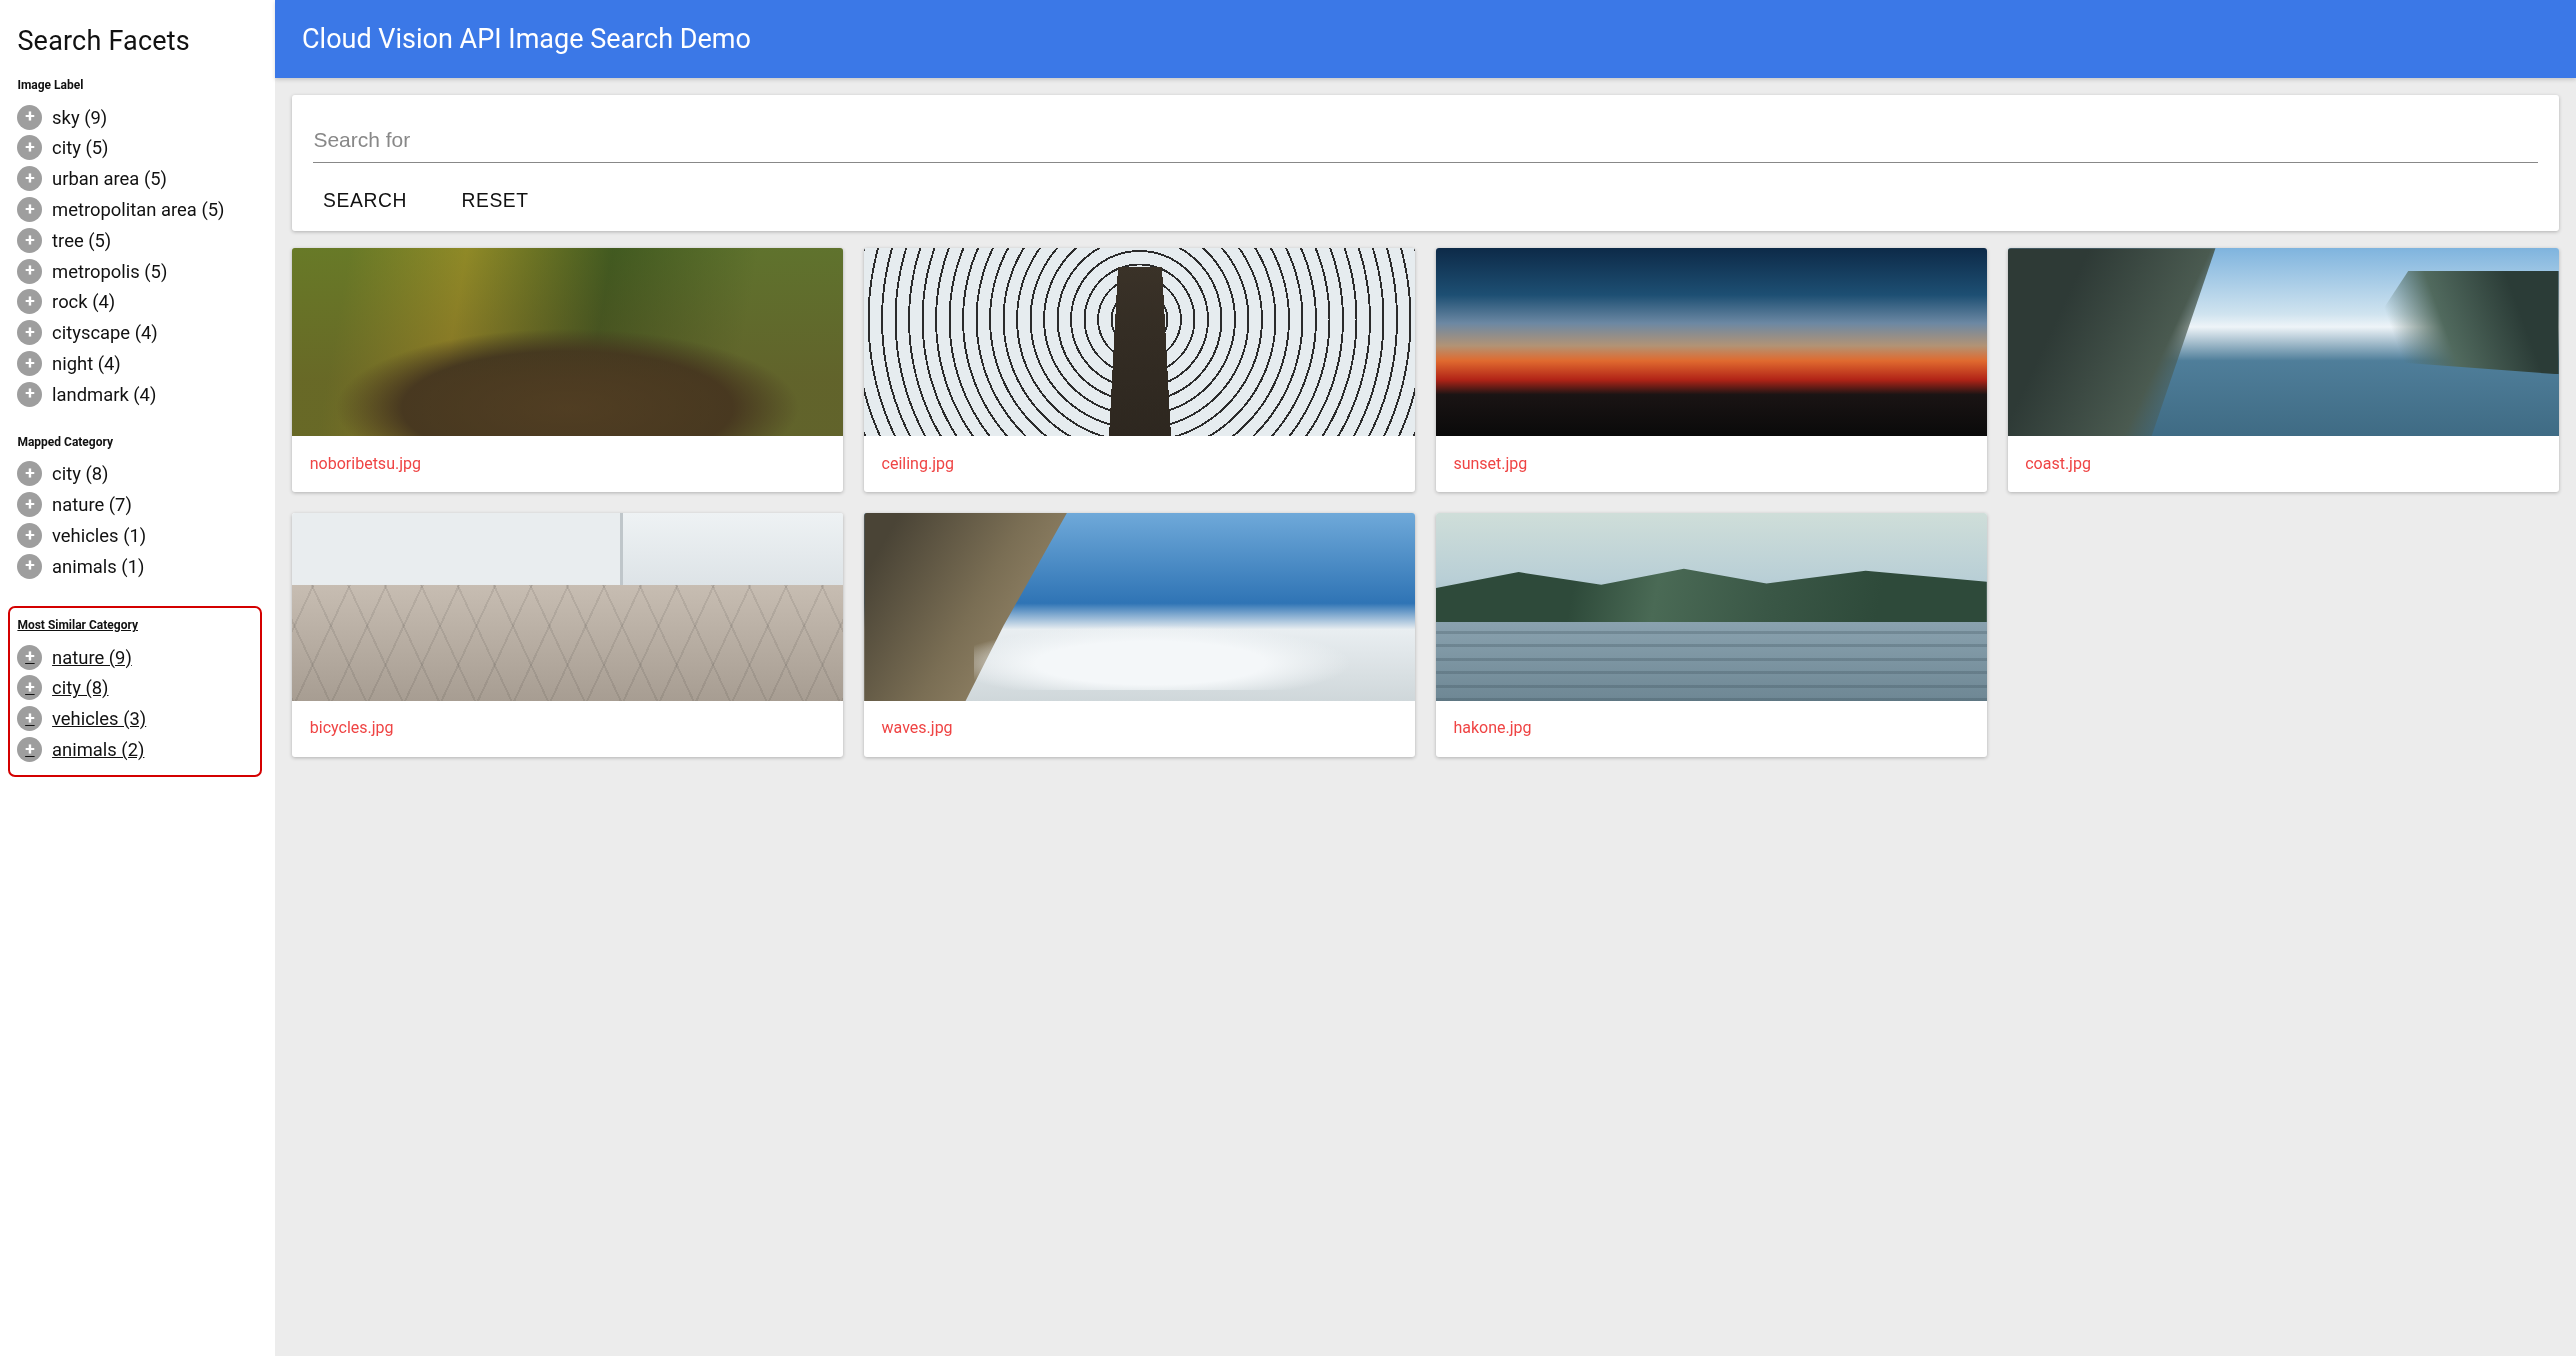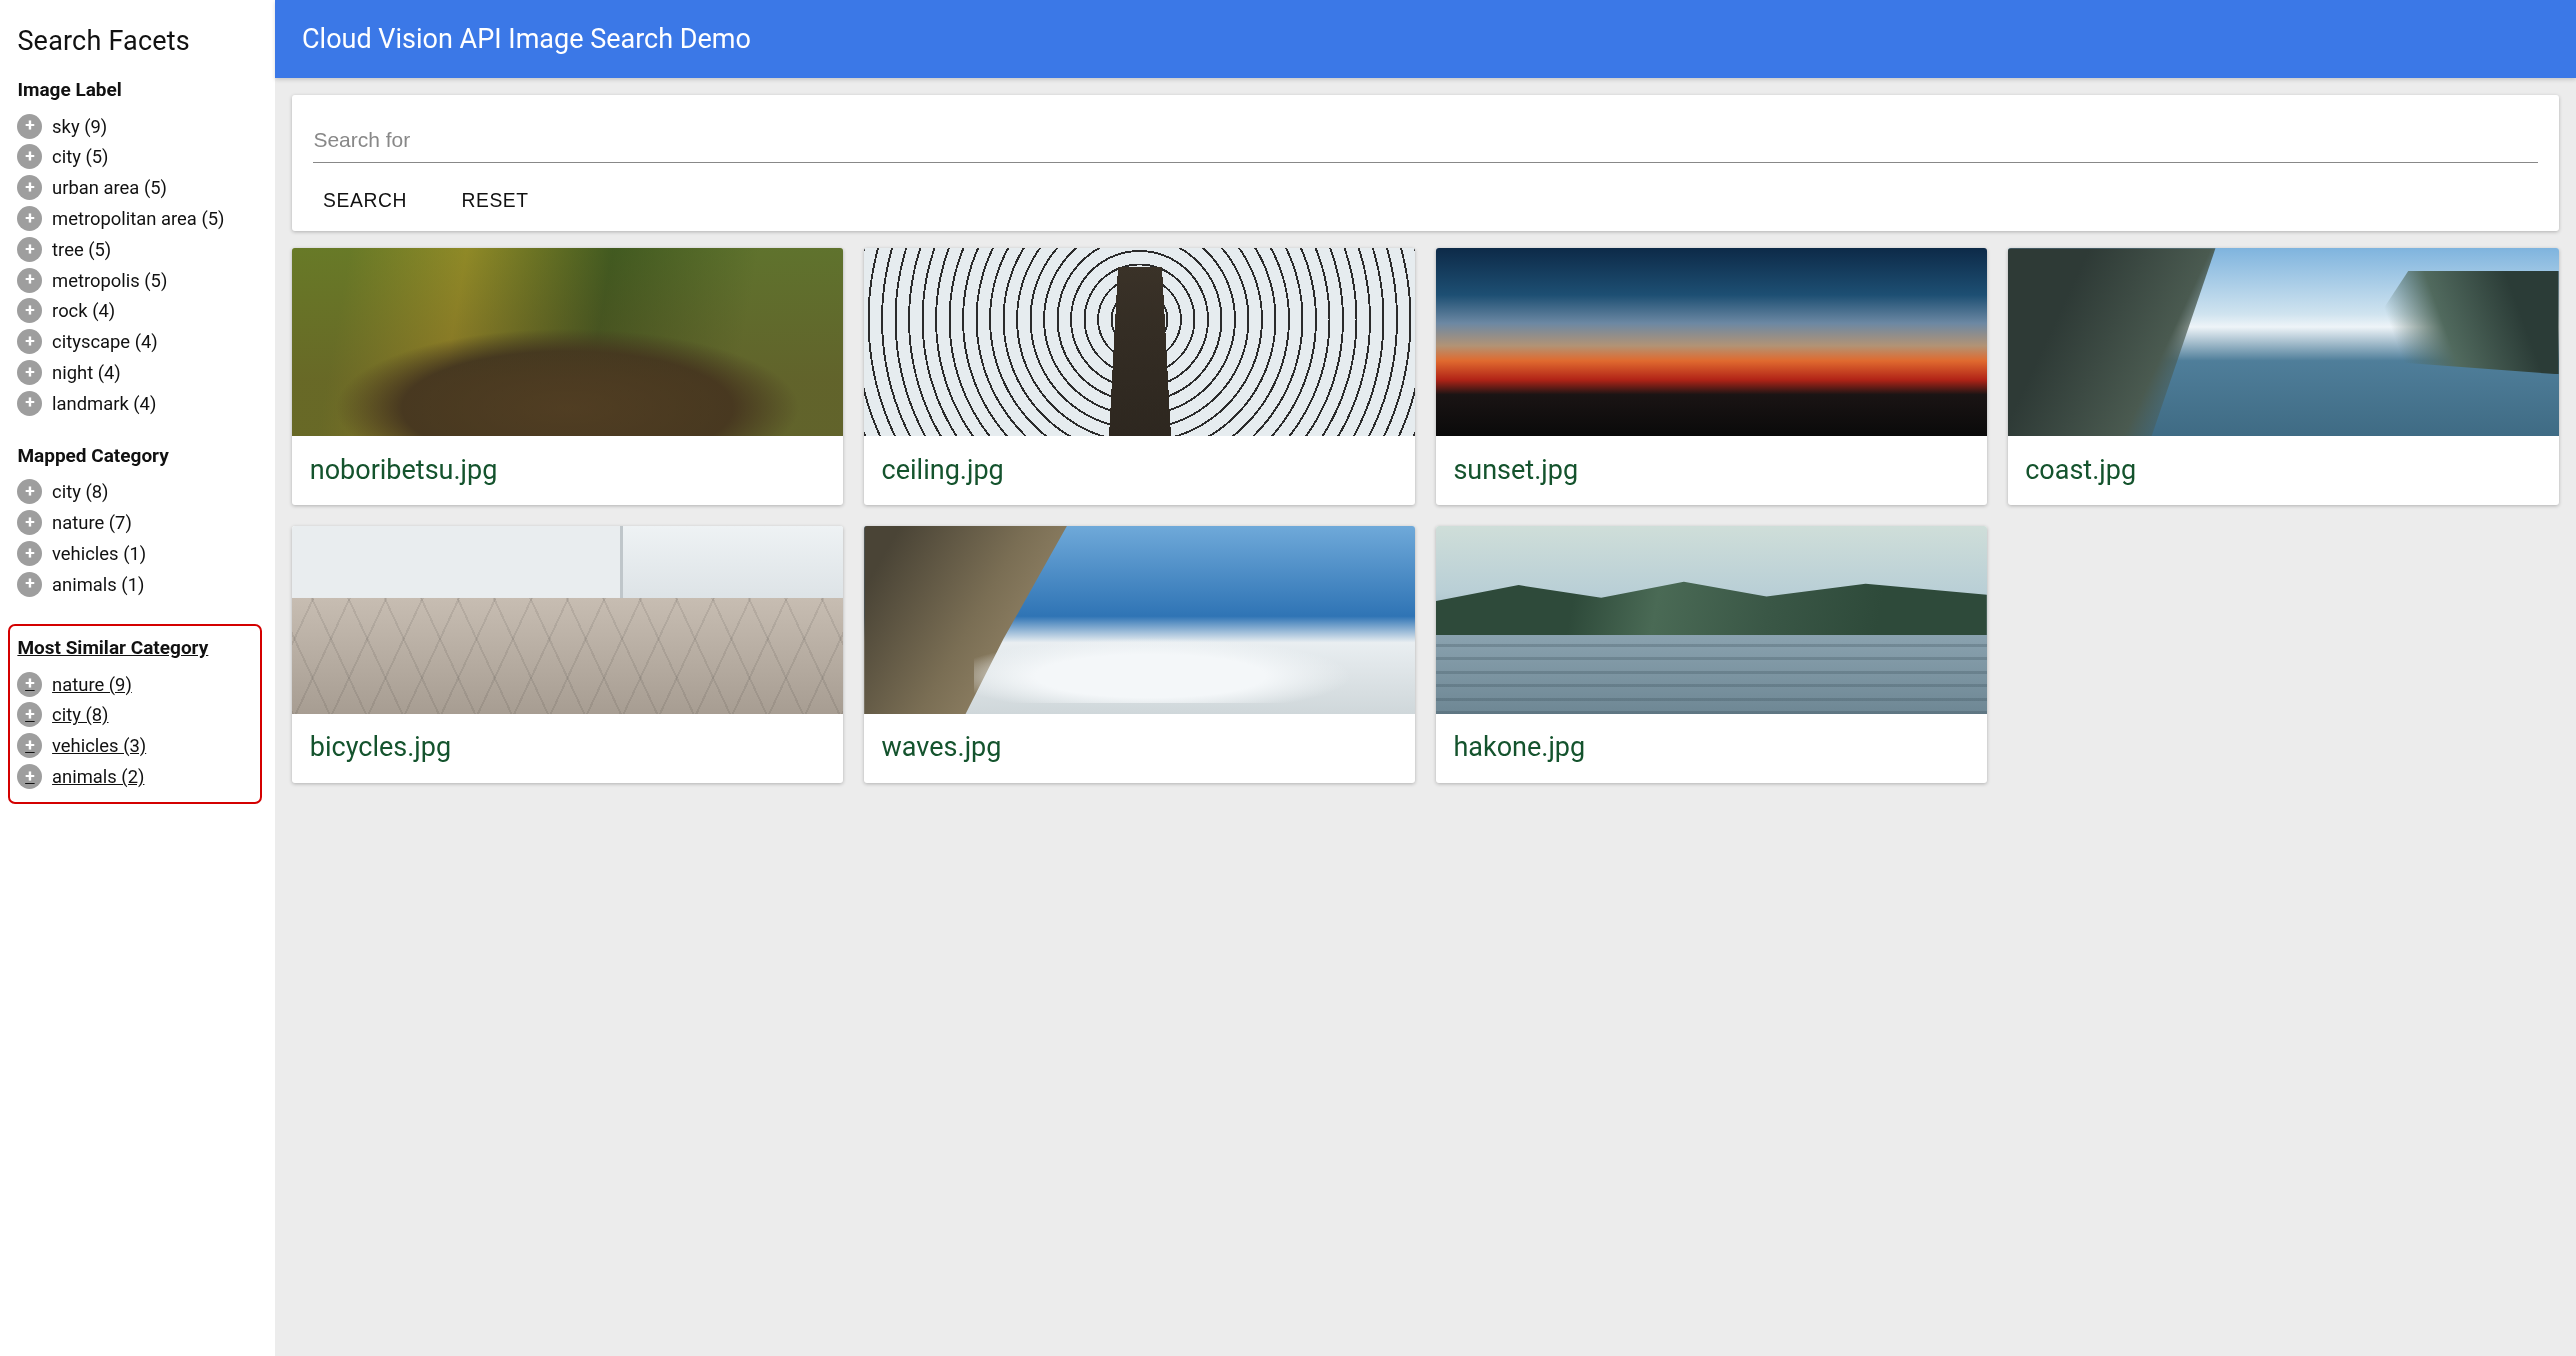--- a/index.html
+++ b/index.html
@@ -1,36 +1,36 @@
 <!DOCTYPE html>
 <html><head>
 <meta charset="utf-8">
 <style>
   * { box-sizing: border-box; margin: 0; padding: 0; }
   html, body { width: 100%; height: 100%; font-family: Roboto, "Helvetica Neue", Arial, sans-serif; background: #ececec; color: #111; }
   .app { display: flex; min-height: 100%; justify-content: center; }
   .sidebar { width: 275px; background: #fff; padding: 17.4px 17.4px 23px 17.4px; flex-shrink: 0; }
   .sidebar-title { font-size: 27px; font-weight: 400; margin: 7.7px 0 21px 0; letter-spacing: 0.2px; }
   .facet-group { margin-bottom: 25px; }
-  .facet-group-title { font-size: 19px; font-weight: 700; margin-bottom: 9.7px; }
+  .facet-group-title { font-size: 12px; font-weight: 700; margin-bottom: 9.7px; }
   .facet-item { display: flex; align-items: center; gap: 9.7px; padding: 2.9px 0; cursor: pointer; font-size: 18.4px; }
   .plus-btn { width: 25px; height: 25px; border-radius: 50%; background: #9e9e9e; color: #fff; display: inline-flex; align-items: center; justify-content: center; font-size: 17.4px; font-weight: 700; flex-shrink: 0; line-height: 1; }
   .highlight-box { border: 2.9px solid #d40000; border-radius: 7px; padding: 5.8px 7.7px 9.7px 7.7px; margin-left: -9.7px; margin-right: -3.9px; text-decoration: underline; }
   .highlight-box .facet-group-title { margin-top: 3.9px; }
   .main { flex: 1; display: flex; flex-direction: column; background: #ececec; }
   .topbar { background: #3b78e7; color: #fff; padding: 23px 27px; font-size: 27px; font-weight: 400; box-shadow: 0 1.9px 3.9px rgba(0,0,0,0.15); }
   .search-card { background: #ffffff; margin: 17.4px; padding: 27px 21px 13.5px 21px; box-shadow: 0 1px 3.9px rgba(0,0,0,0.25); border-radius: 2.9px; }
   .search-input { width: 100%; border: none; border-bottom: 1px solid #888; font-size: 21px; padding: 5.8px 0 9.7px 0; outline: none; background: transparent; color: #333; }
   .search-input::placeholder { color: #888; }
   .search-actions { display: flex; gap: 35px; padding-top: 21px; }
   .text-btn { border: none; background: none; font-size: 19.3px; letter-spacing: 0.6px; cursor: pointer; color: #111; padding: 5.8px 9.7px; }
   .results { display: grid; grid-template-columns: repeat(4, 1fr); gap: 21px; padding: 0 17.4px 17.4px 17.4px; }
   .card { background: #fff; border-radius: 2.9px; box-shadow: 0 1px 3.9px rgba(0,0,0,0.25); overflow: hidden; display: flex; flex-direction: column; }
   .thumb { width: 100%; height: 188px; position: relative; overflow: hidden; }
-  .caption { padding: 17.4px 17.4px 19.3px 17.4px; font-size: 27px; color: #14532d; }
+  .caption { padding: 17.4px 17.4px 19.3px 17.4px; font-size: 16px; color: #ef4444; }
   
   .t-forest { background:
     linear-gradient(to bottom, rgba(40,60,25,0.35), rgba(70,55,30,0.5) 70%),
     radial-gradient(ellipse 60% 60% at 50% 85%, #5b4427 0%, #4a3a22 50%, transparent 70%),
     linear-gradient(100deg, #8a9b2f 10%, #c7b32e 30%, #4f6a24 55%, #7d9038 80%);
   }
   .t-ceiling { background:
     radial-gradient(circle at 50% 38%, #0a0a0a 0 6%, transparent 7%),
     repeating-radial-gradient(circle at 50% 38%, #2b2b2b 0 1.9px, #e6ecef 1.9px 13.5px),
     linear-gradient(#dfe6ea,#c8d1d6);

